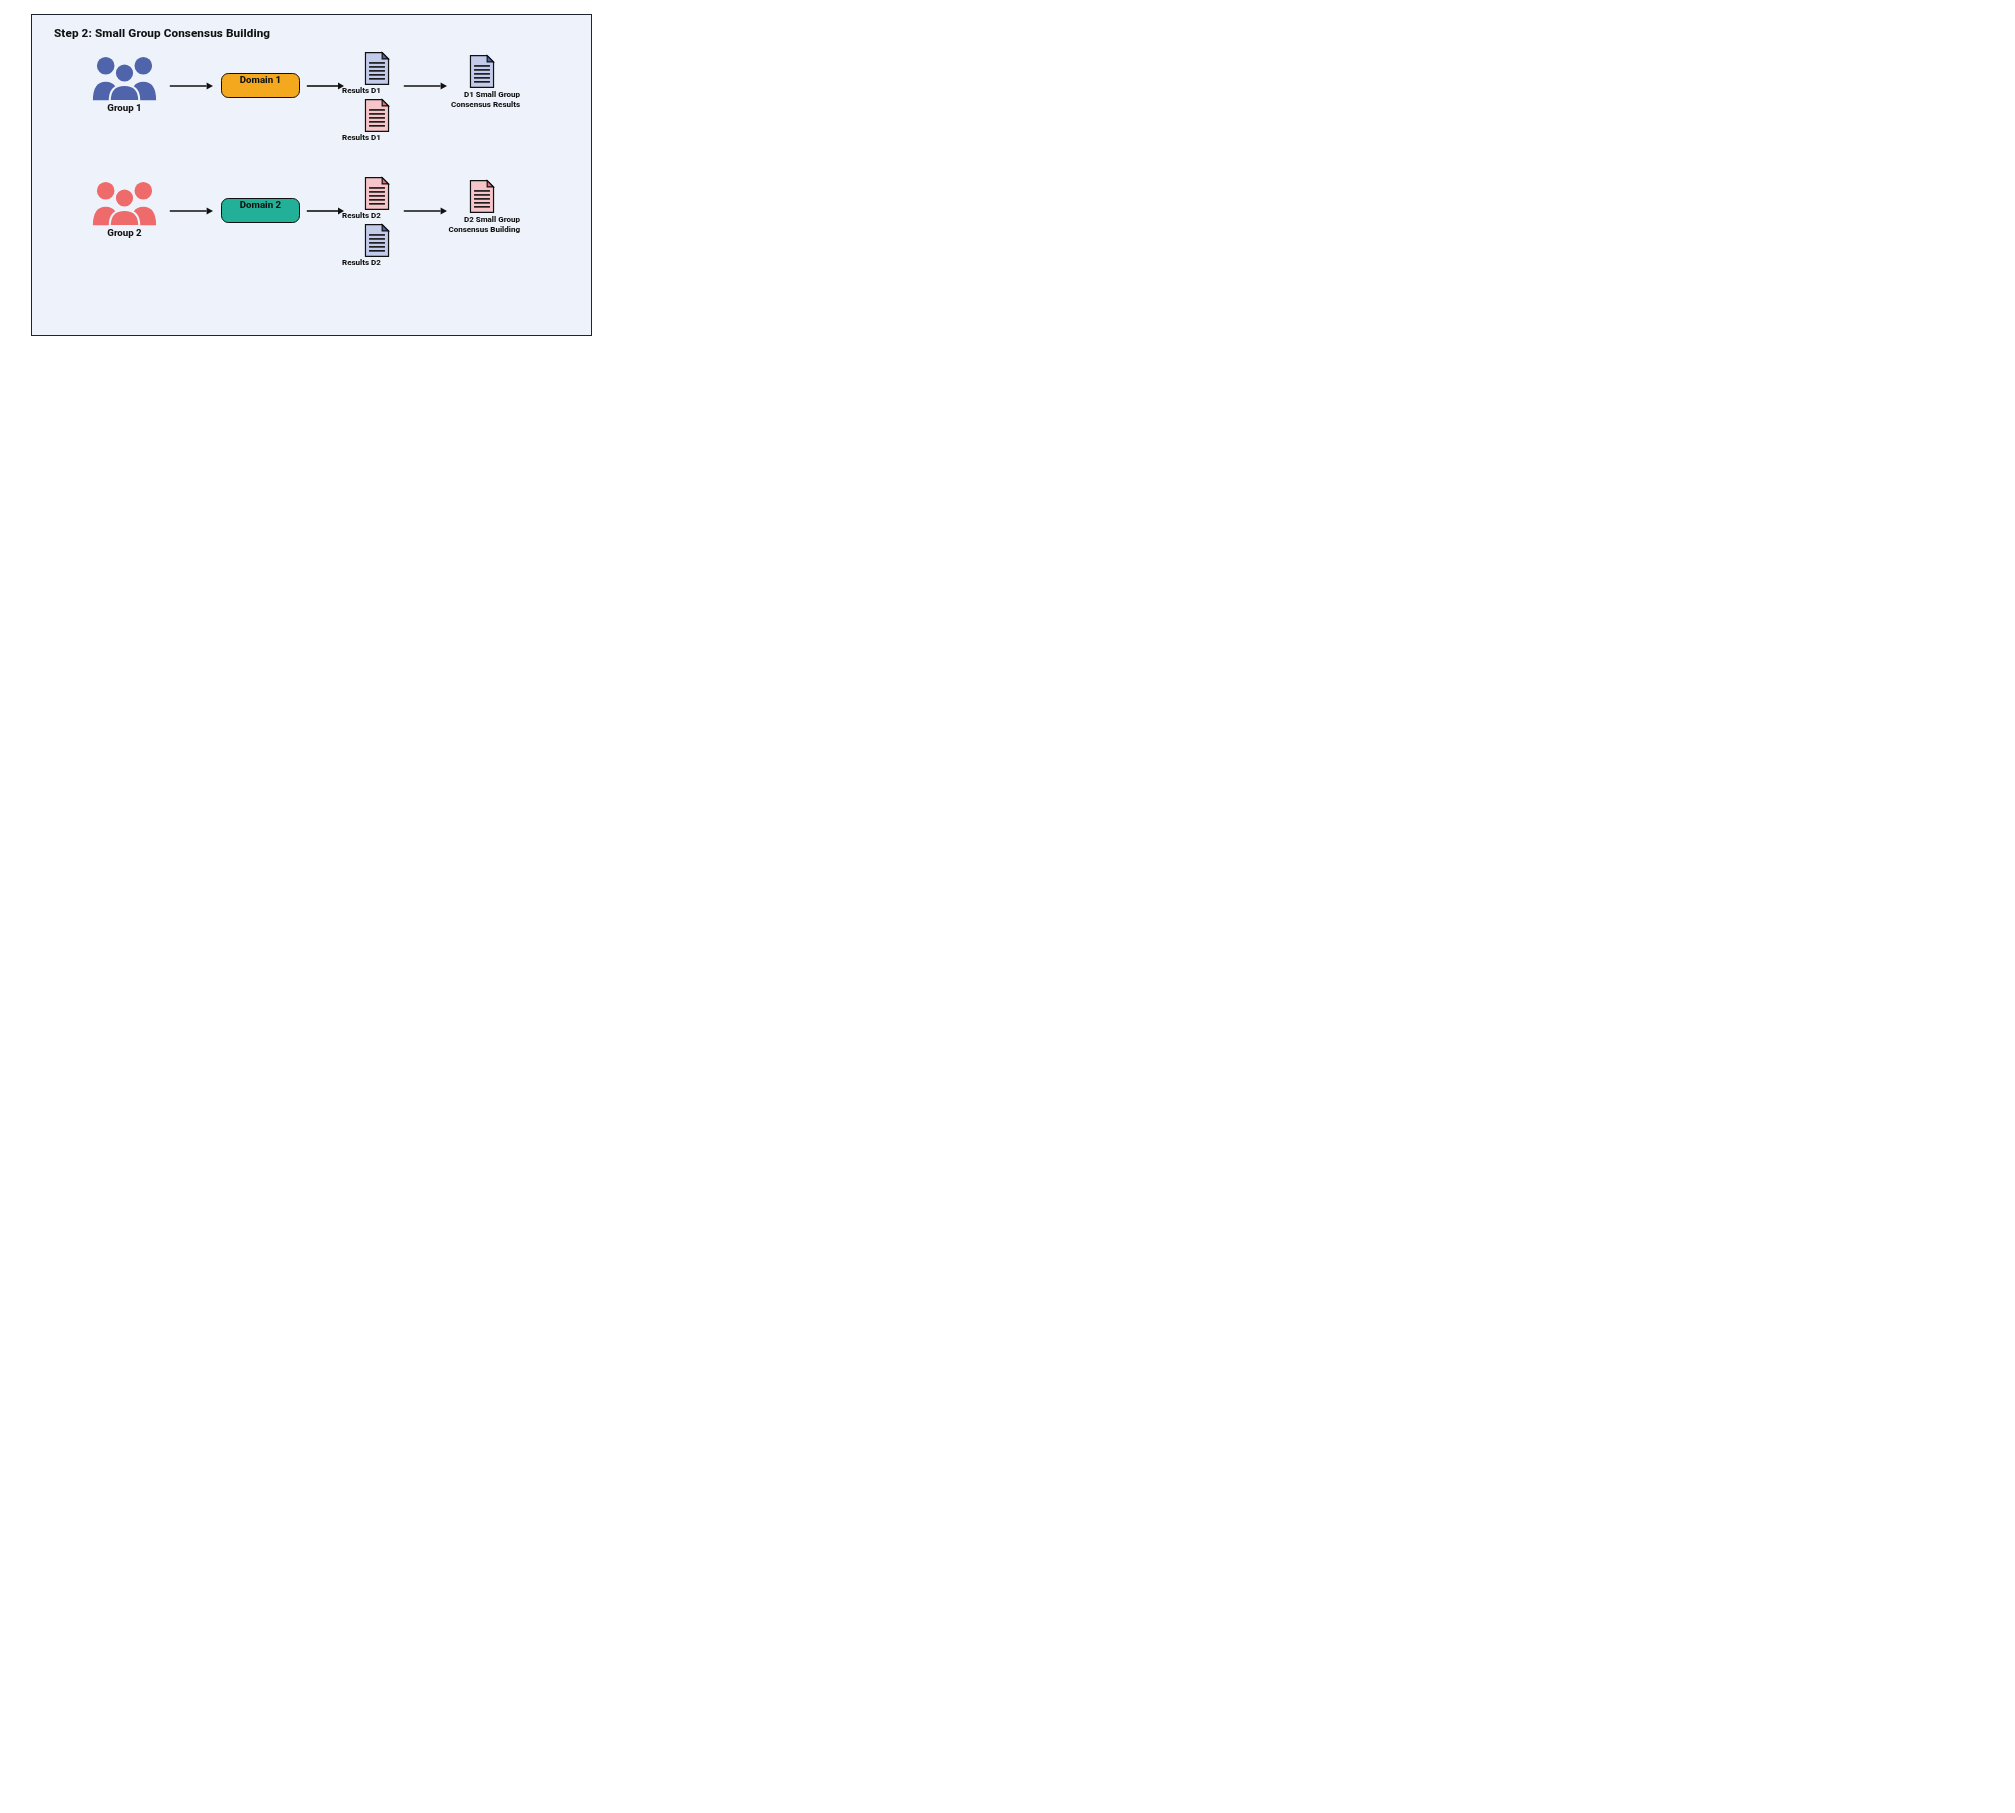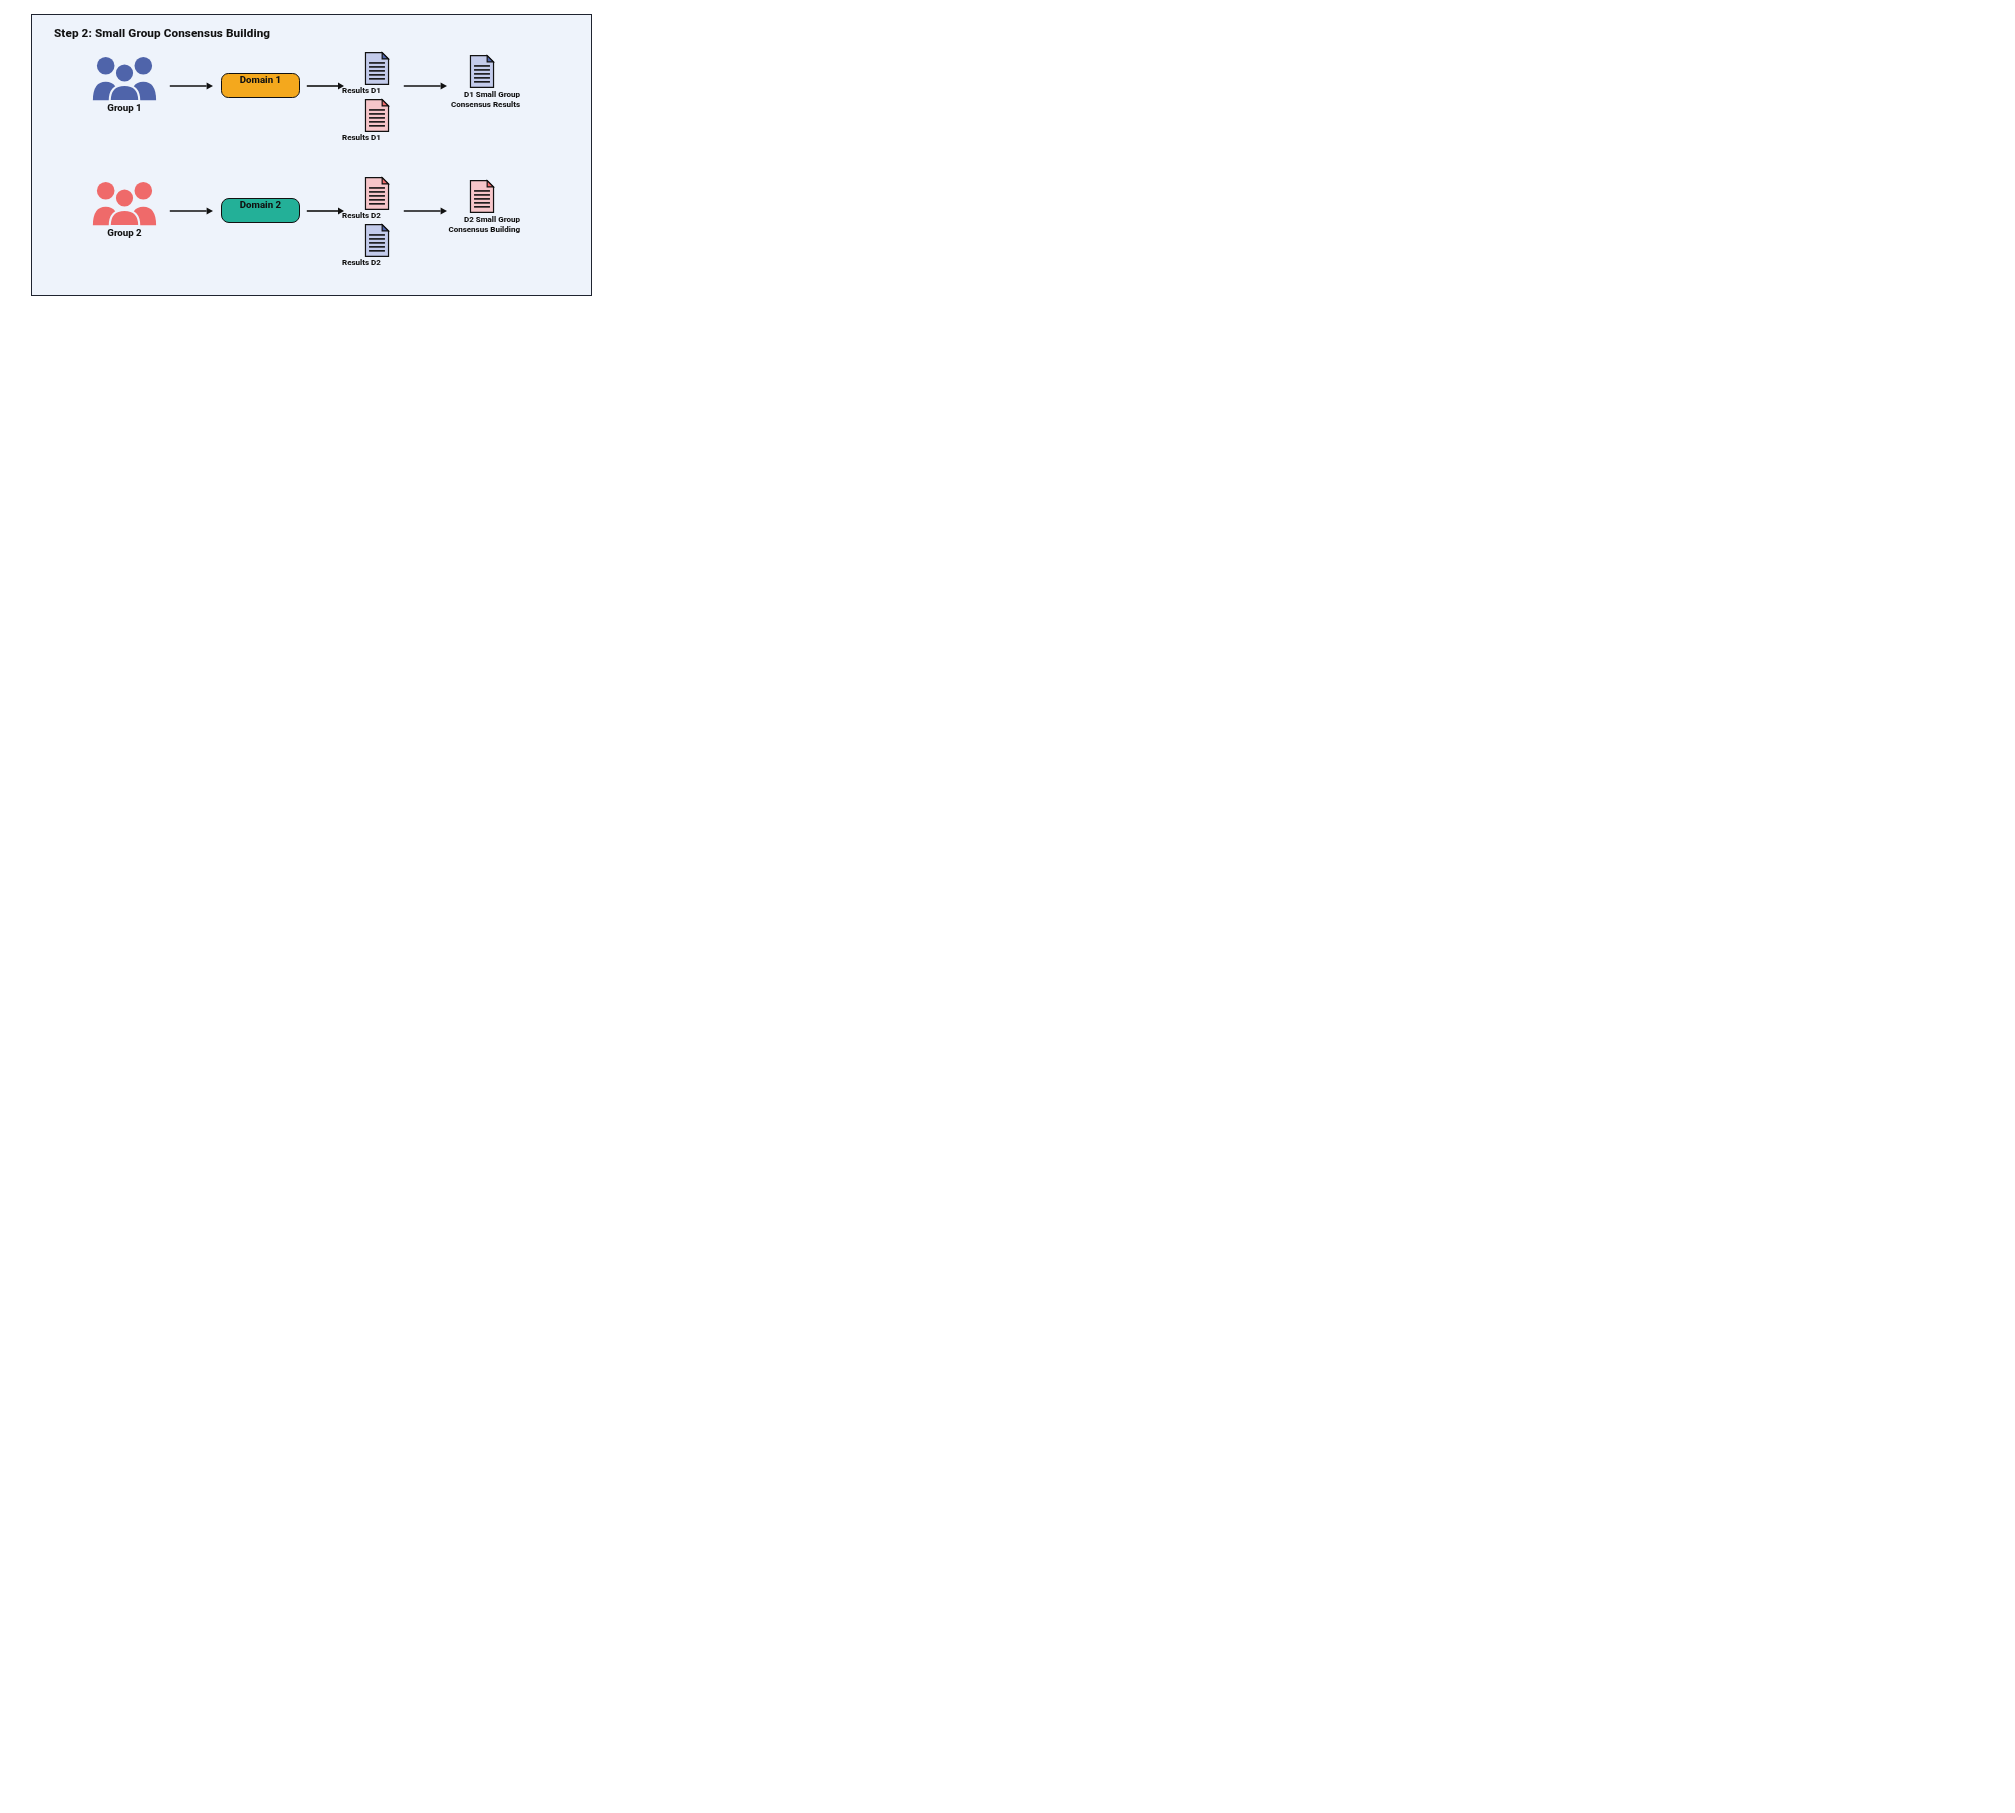--- a/index.html
+++ b/index.html
@@ -11,21 +11,21 @@
   .page {
     width: 621px;
     height: 350px;
     position: relative;
   }
   .panel {
     position: absolute;
     left: 31px;
     top: 14px;
     width: 561px;
-    height: 282px;
+    height: 322px;
     background: #eef3fb;
     border: 0.8px solid #1f2430;
     box-sizing: border-box;
   }
   .step-title {
     position: absolute;
     left: 22px;
     top: 11.3px;
     font-size: 11.7px;
     font-weight: 800;
@@ -68,21 +68,21 @@
     border-radius: 7.3px;
     border: 1.2px solid #111;
     box-sizing: border-box;
     display: flex;
     justify-content: center;
     font-size: 9.7px;
     font-weight: 800;
     color: #111;
   }
   .domain-orange { background: #f4a81d; }
-  .domain-teal   { background: #23b098; border-radius: 8px; }
+  .domain-teal   { background: #23b098; }
 
   
   .results-col {
     position: absolute;
     left: 310px;
     top: 0px;
     width: 69px;
     text-align: left;
   }
   .doc-svg { width: 28px; height: 35px; display:block; margin:0 auto; }

